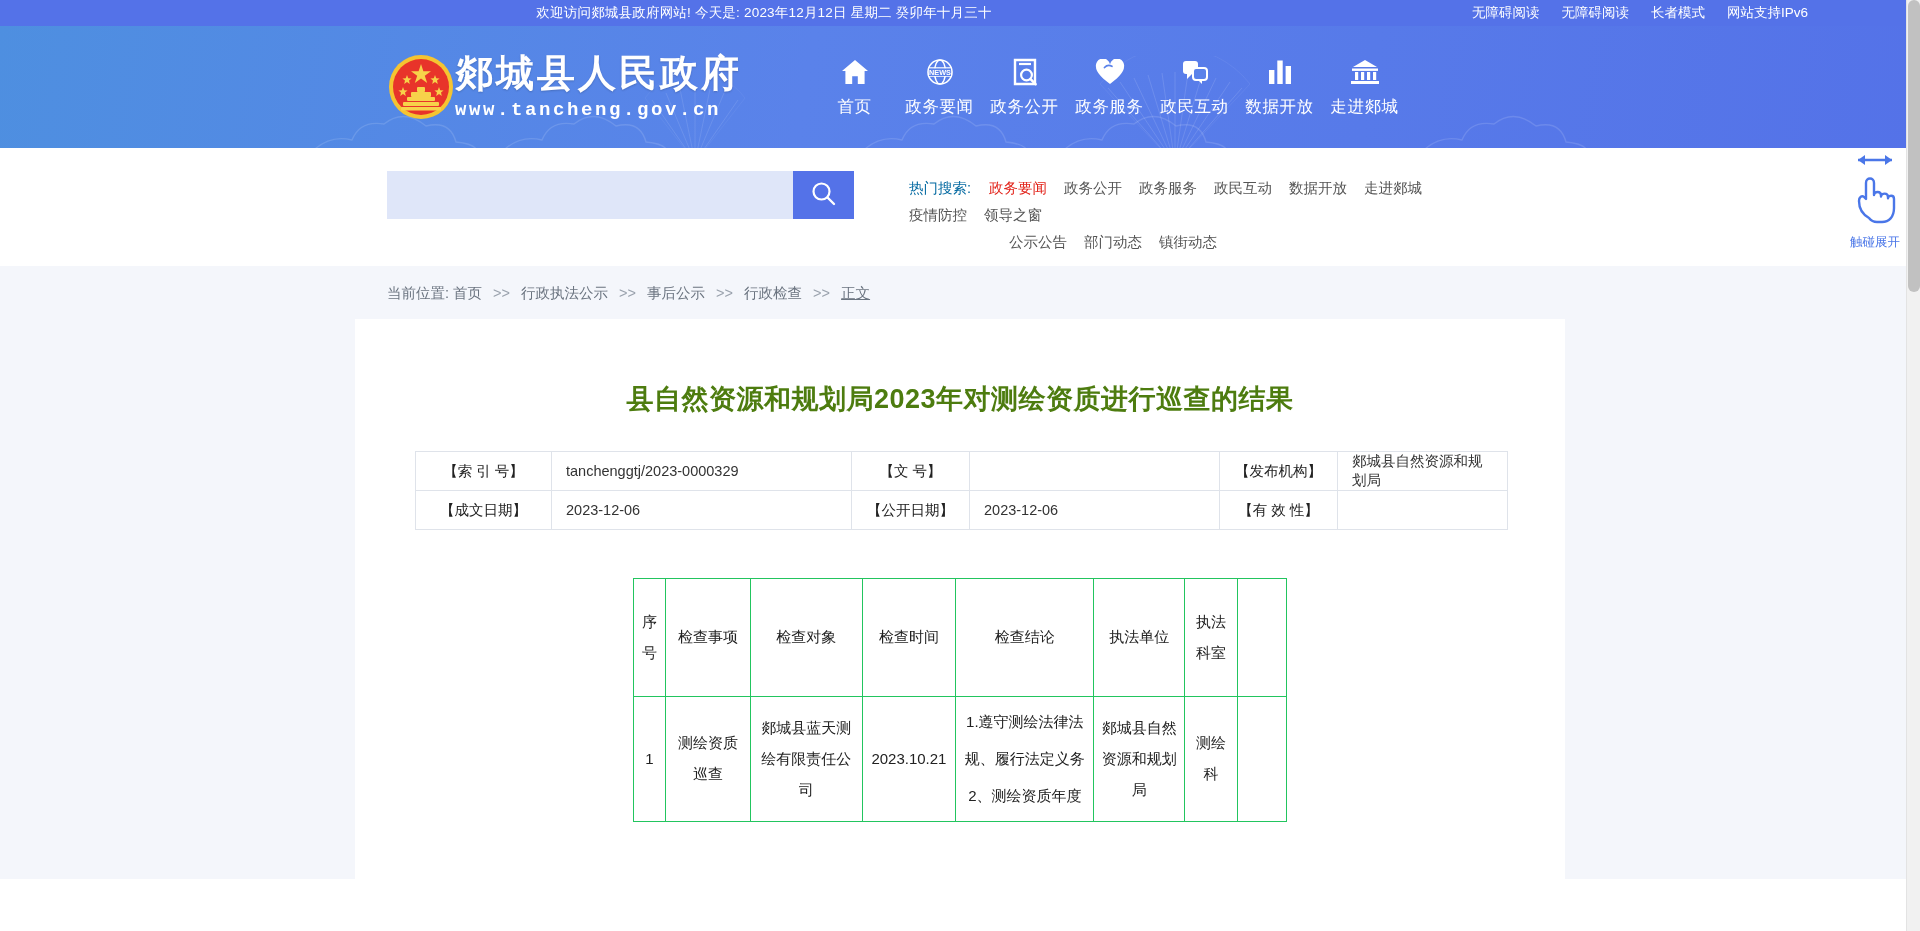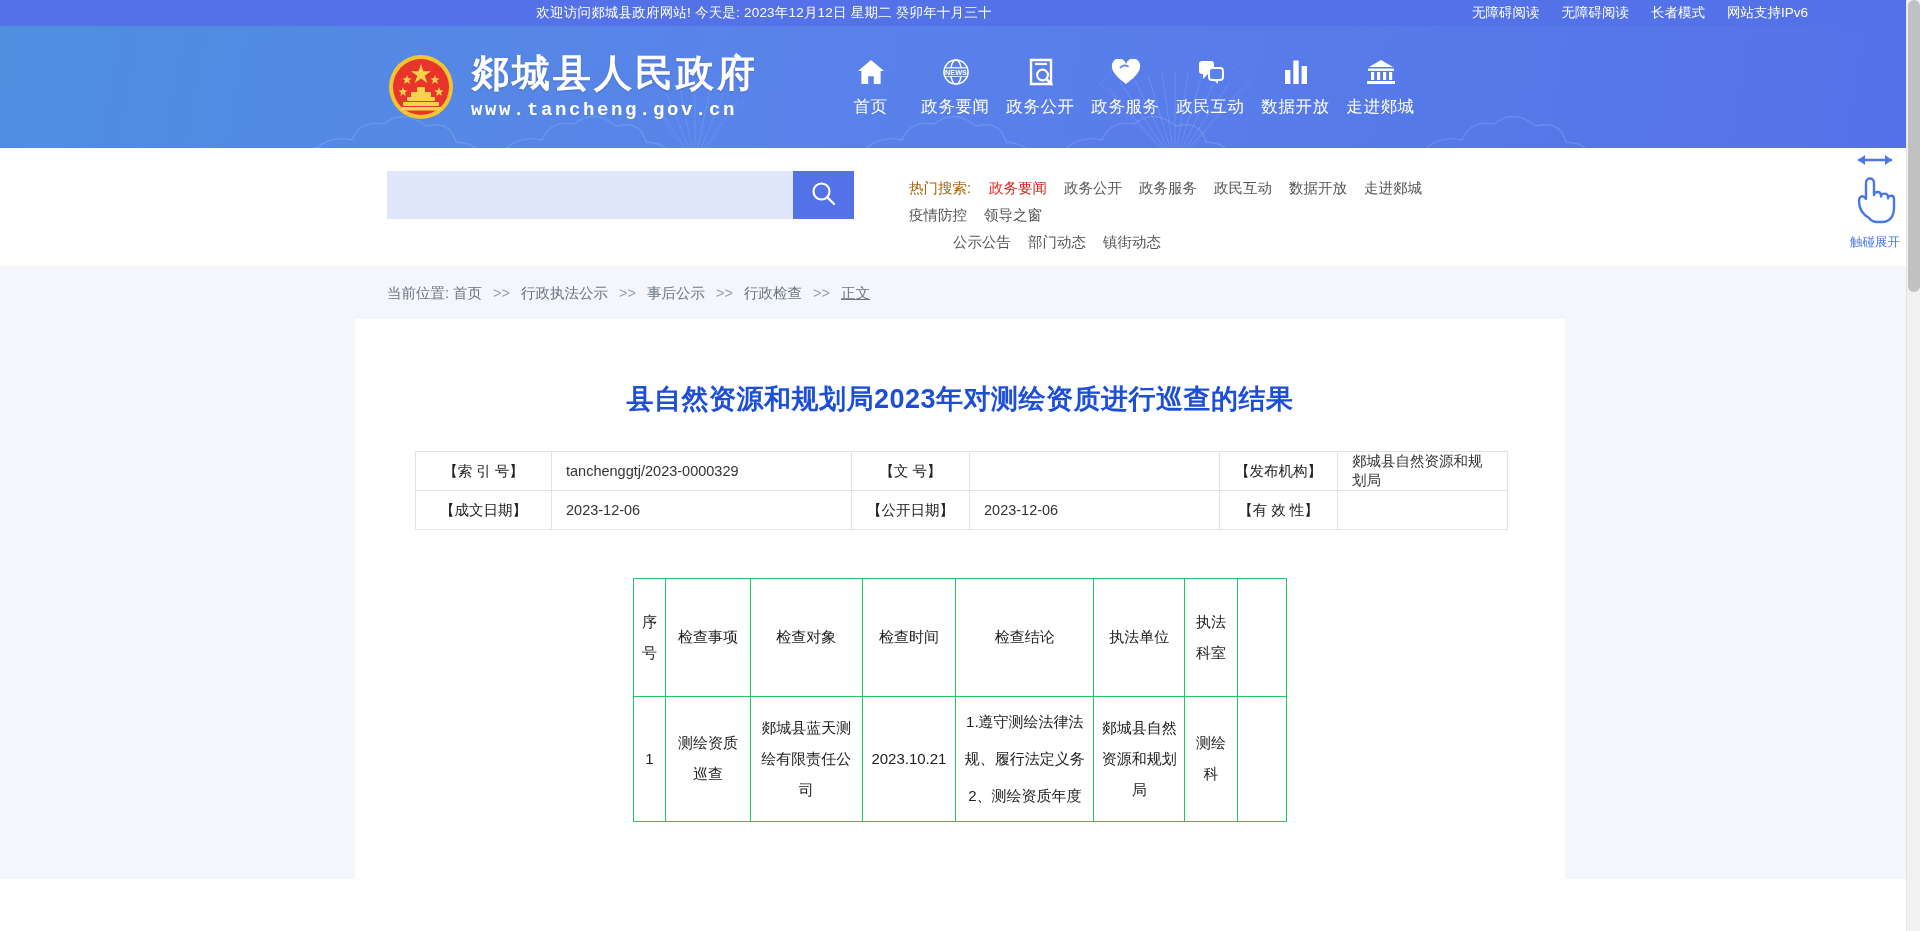--- a/index.html
+++ b/index.html
@@ -34,21 +34,21 @@
     background: linear-gradient(100deg, #4e8fe0 0%, #5a82ea 42%, #5472e8 100%);
     position: relative; overflow: hidden;
   }
   .header .deco {
     position: absolute; opacity: .16; pointer-events: none;
   }
   .header-inner {
     position: relative; width: 1290px; margin: 0 auto; height: 100%;
     display: flex; align-items: center;
   }
-  .brand { display: flex; align-items: center; gap: 16px; margin-left: 72px; }
+  .brand { display: flex; align-items: center; margin-left: 72px; }
   .emblem { width: 68px; height: 68px; flex: 0 0 68px; position: relative; }
   .brand-text { color:#fff; line-height: 1; }
   .brand-title {
     font-size: 38px; font-weight: 700; letter-spacing: 3px;
     font-family: "Liberation Serif", "DejaVu Serif", serif;
     text-shadow: 0 1px 2px rgba(0,0,0,.18);
   }
   .brand-url {
     font-size: 19px; margin-top: 9px; letter-spacing: 2.6px;
     font-family: "Liberation Mono", "DejaVu Sans Mono", monospace;
@@ -77,40 +77,40 @@
   }
   .search-btn {
     width: 61px; height: 48px; background: #5472e8; border: none; cursor: pointer;
     display: flex; align-items: center; justify-content: center;
   }
   .hot {
     margin-left: 55px; margin-top: 16px; font-size: 14.5px; color: #555;
     max-width: 560px;
   }
   .hot-row { display: flex; flex-wrap: wrap; align-items: baseline; line-height: 27px; }
-  .hot-label { color: #a16207; margin-right: 18px; white-space: nowrap; }
+  .hot-label { color: #0369a1; margin-right: 18px; white-space: nowrap; }
   .hot-item { margin-right: 17px; color: #555; cursor: pointer; white-space: nowrap; }
   .hot-item.active { color: #e2231a; }
 
   
   .main {
     background: #f4f6fb; min-height: 600px; padding-top: 0;
   }
   .crumbwrap { width: 1290px; margin: 0 auto; padding: 18px 0 16px 72px; }
   .crumb { font-size: 14.5px; color: #6b7480; white-space: nowrap; }
   .crumb .sep { margin: 0 7px; color: #9aa2ad; }
   .crumb a { color: #6b7480; text-decoration: none; cursor: pointer; }
   .crumb .last { text-decoration: underline; }
 
   .paper {
     width: 1210px; margin: 0 auto; background: #ffffff; min-height: 560px;
     padding: 40px 60px 0 60px;
   }
   .art-title {
-    text-align: center; font-size: 27px; font-weight: 700; color: #1d4ed8;
+    text-align: center; font-size: 27px; font-weight: 700; color: #4d7c0f;
     letter-spacing: .5px; margin: 22px 0 34px;
     font-family: "Liberation Sans", sans-serif;
   }
 
   
   table.meta {
     width: 1092px; margin: 0 auto; border-collapse: collapse;
     font-size: 14.5px; color: #333; table-layout: fixed;
   }
   table.meta td {
@@ -353,21 +353,21 @@
           <span class="hot-label">热门搜索:</span>
           <span class="hot-item active">政务要闻</span>
           <span class="hot-item">政务公开</span>
           <span class="hot-item">政务服务</span>
           <span class="hot-item">政民互动</span>
           <span class="hot-item">数据开放</span>
           <span class="hot-item">走进郯城</span>
           <span class="hot-item">疫情防控</span>
           <span class="hot-item">领导之窗</span>
         </div>
-        <div class="hot-row" style="margin-left:44px;">
+        <div class="hot-row" style="margin-left:100px;">
           <span class="hot-item">公示公告</span>
           <span class="hot-item">部门动态</span>
           <span class="hot-item">镇街动态</span>
         </div>
       </div>
     </div>
   </div>
 
   <div class="main">
 

